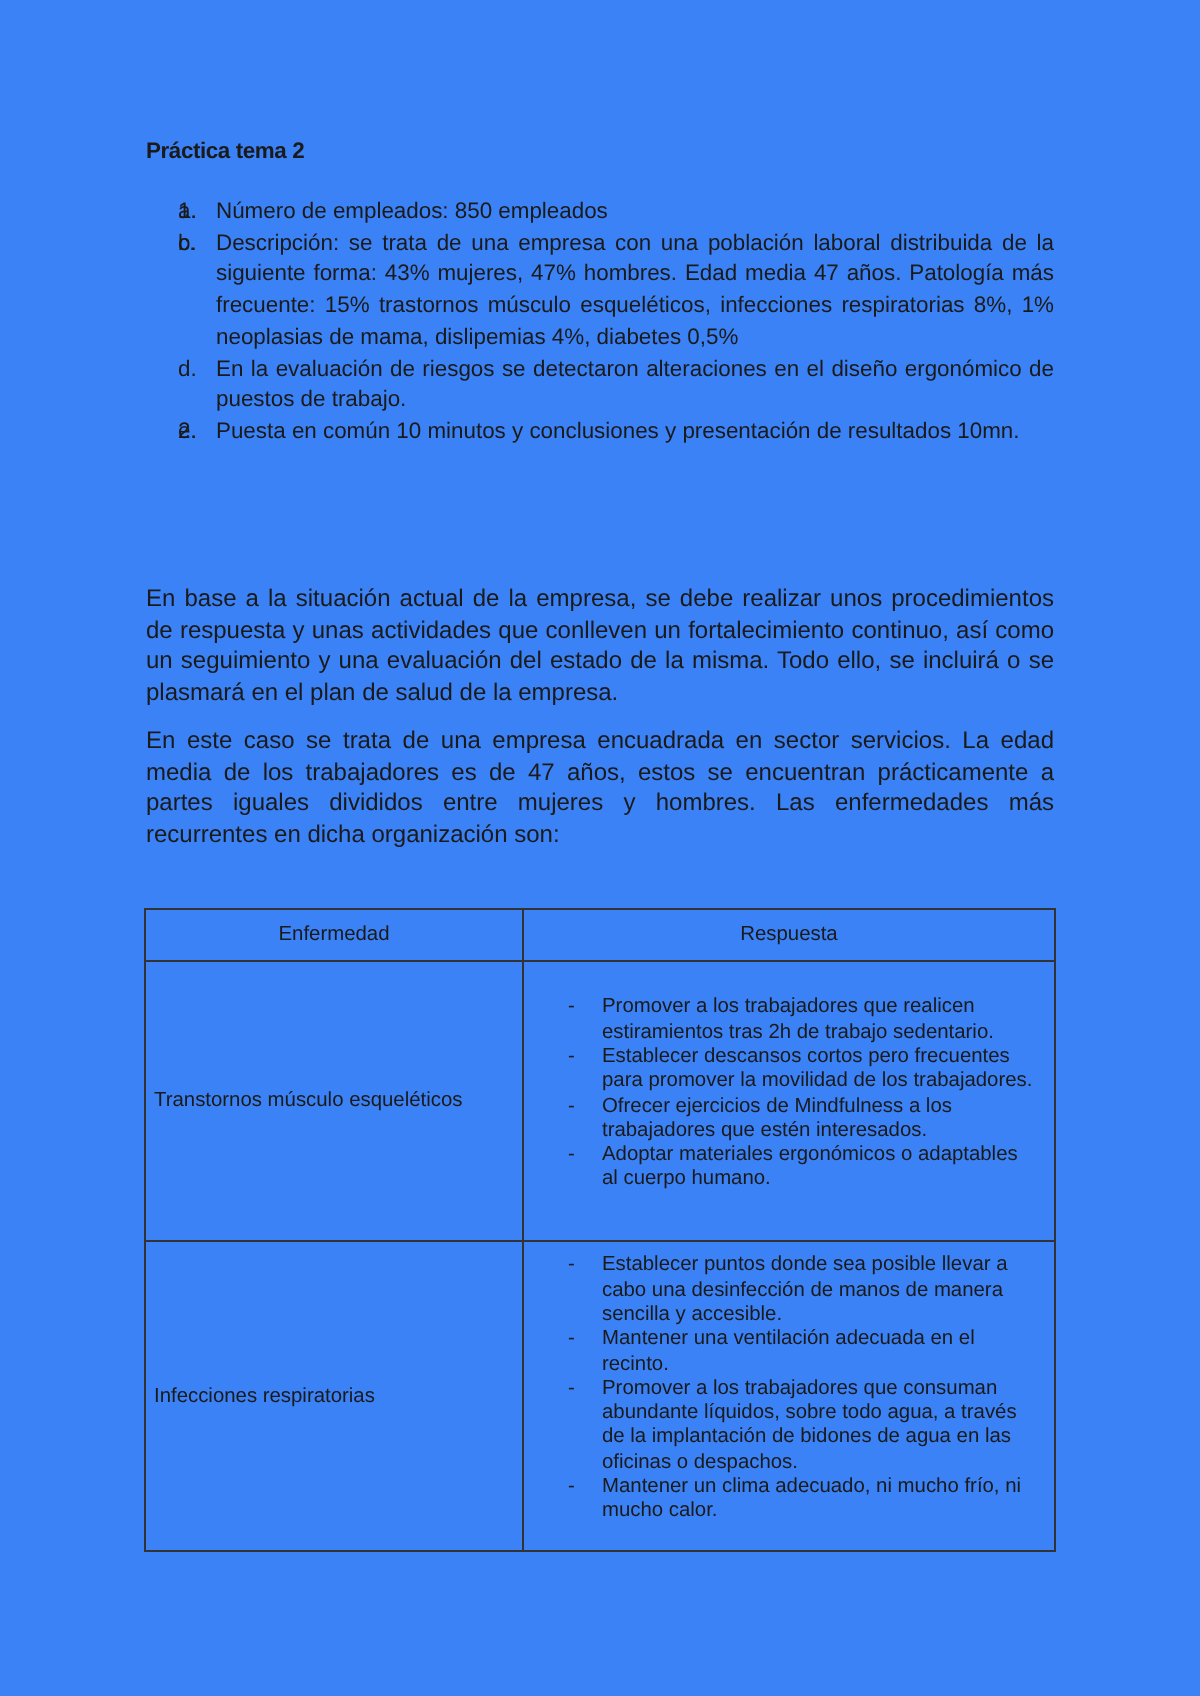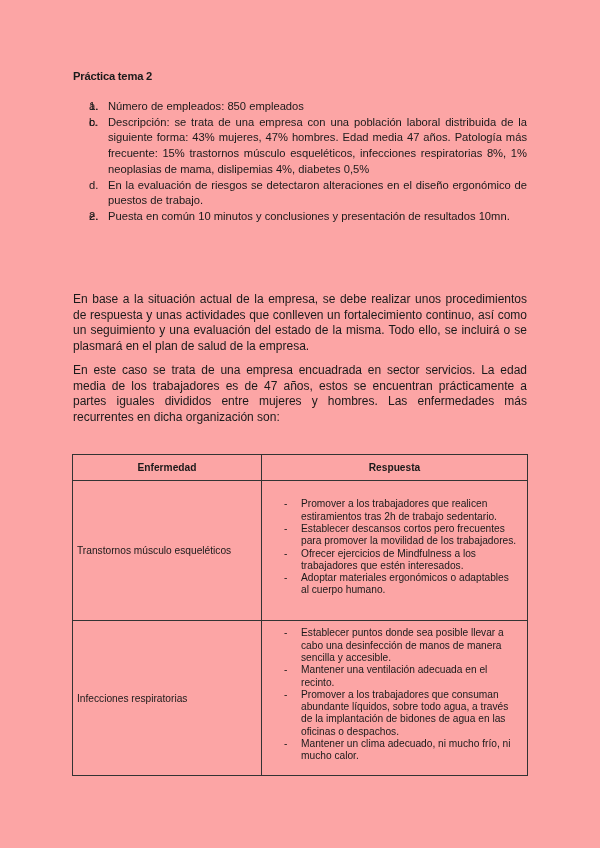--- a/index.html
+++ b/index.html
@@ -1,29 +1,29 @@
 <!DOCTYPE html>
 <html><head>
 <meta charset="utf-8">
 <style>
   html, body { margin: 0; padding: 0; background: #ffffff; }
   body { width: 600px; height: 848px; position: relative; overflow: hidden;
          font-family: "Liberation Sans", sans-serif; color: #1a1a1a; }
-  .page { position: absolute; left: 0; top: 0; width: 600px; height: 848px; background: #fca5a5; }
+  .page { position: absolute; left: 0; top: 0; width: 600px; height: 848px; background: #3b82f6; }
   .title { position: absolute; left: 73px; top: 70px; font-size: 11.2px; font-weight: bold; letter-spacing: -0.2px; }
   .list { position: absolute; left: 0; top: 99px; width: 600px; font-size: 11.2px; line-height: 15.7px; }
   .li { position: relative; padding-left: 108px; width: 419px; text-align: justify; }
   .li .marker { position: absolute; left: 89px; top: 0; }
   .li .txt { display: block; }
   .para { position: absolute; left: 73px; width: 454px; font-size: 12px; line-height: 15.6px; text-align: justify; }
   .p1 { top: 292px; }
   .p2 { top: 363px; }
   table.grid { position: absolute; left: 72px; top: 454px; width: 456px; border-collapse: collapse; font-size: 10.2px; }
   table.grid td, table.grid th { border: 1.3px solid #333; padding: 0; vertical-align: middle; }
-  table.grid th { font-weight: bold; height: 25px; text-align: center; }
+  table.grid th { font-weight: normal; height: 25px; text-align: center; }
   .col1 { width: 184px; }
   .cell-left { padding-left: 4px !important; }
   .resp { list-style: none; margin: 0; padding: 6px 0 12px 0; }
   .resp li { position: relative; padding-left: 39px; padding-right: 8px; line-height: 12.3px; }
   .resp li .dash { position: absolute; left: 22px; top: 0; }
   .row1 td { height: 139px; }
   .row2 td { height: 154px; }
 </style>
 </head>
 <body>

